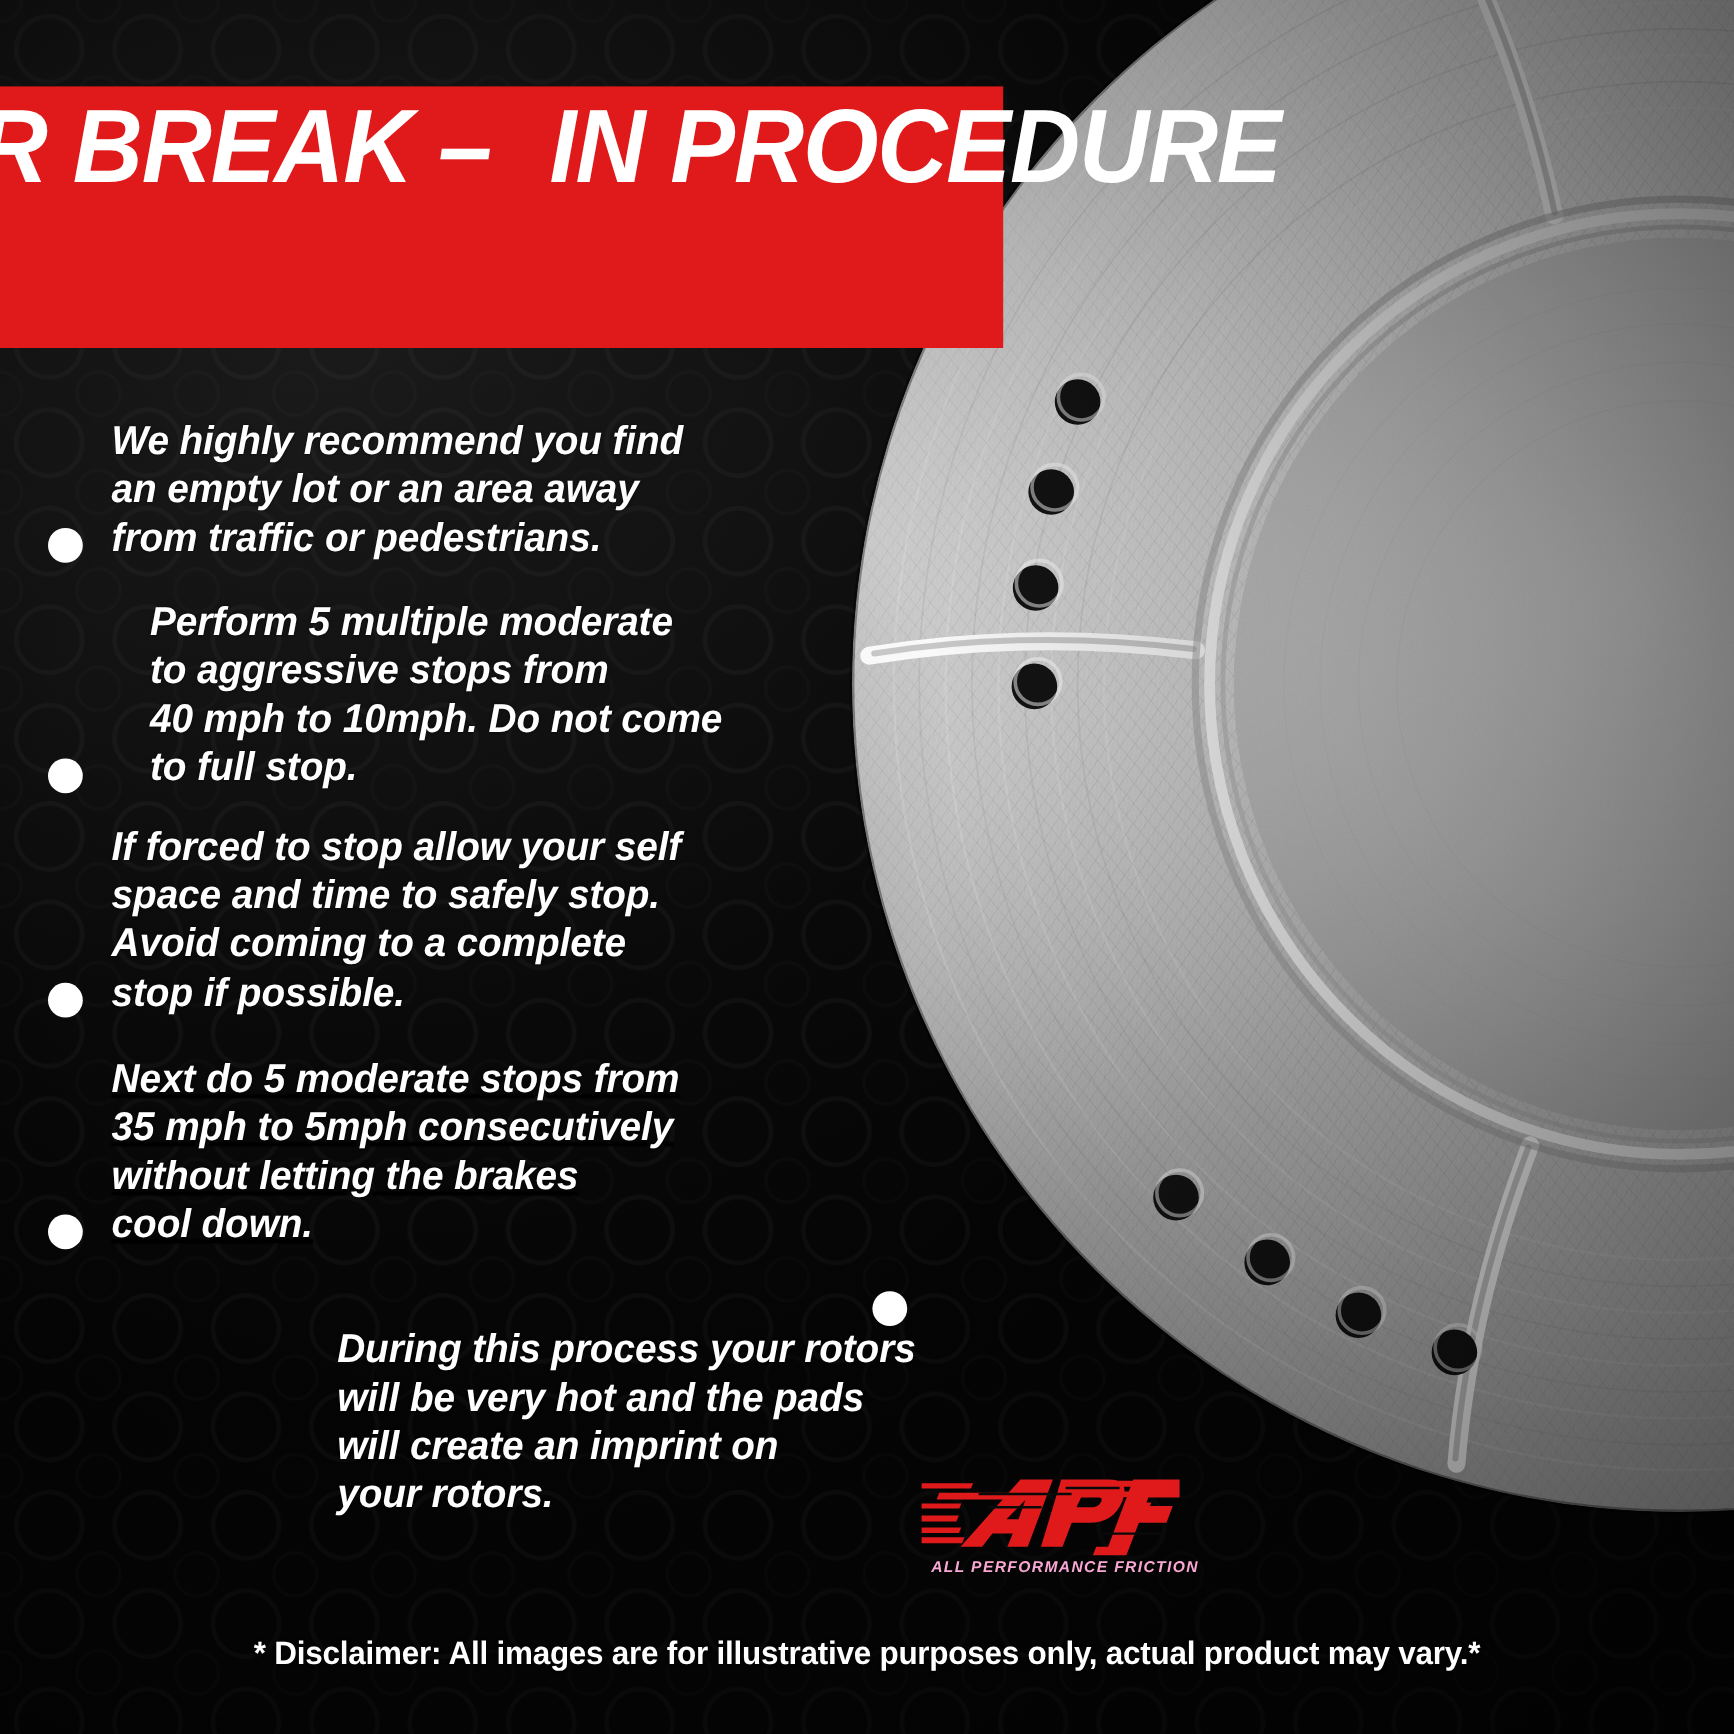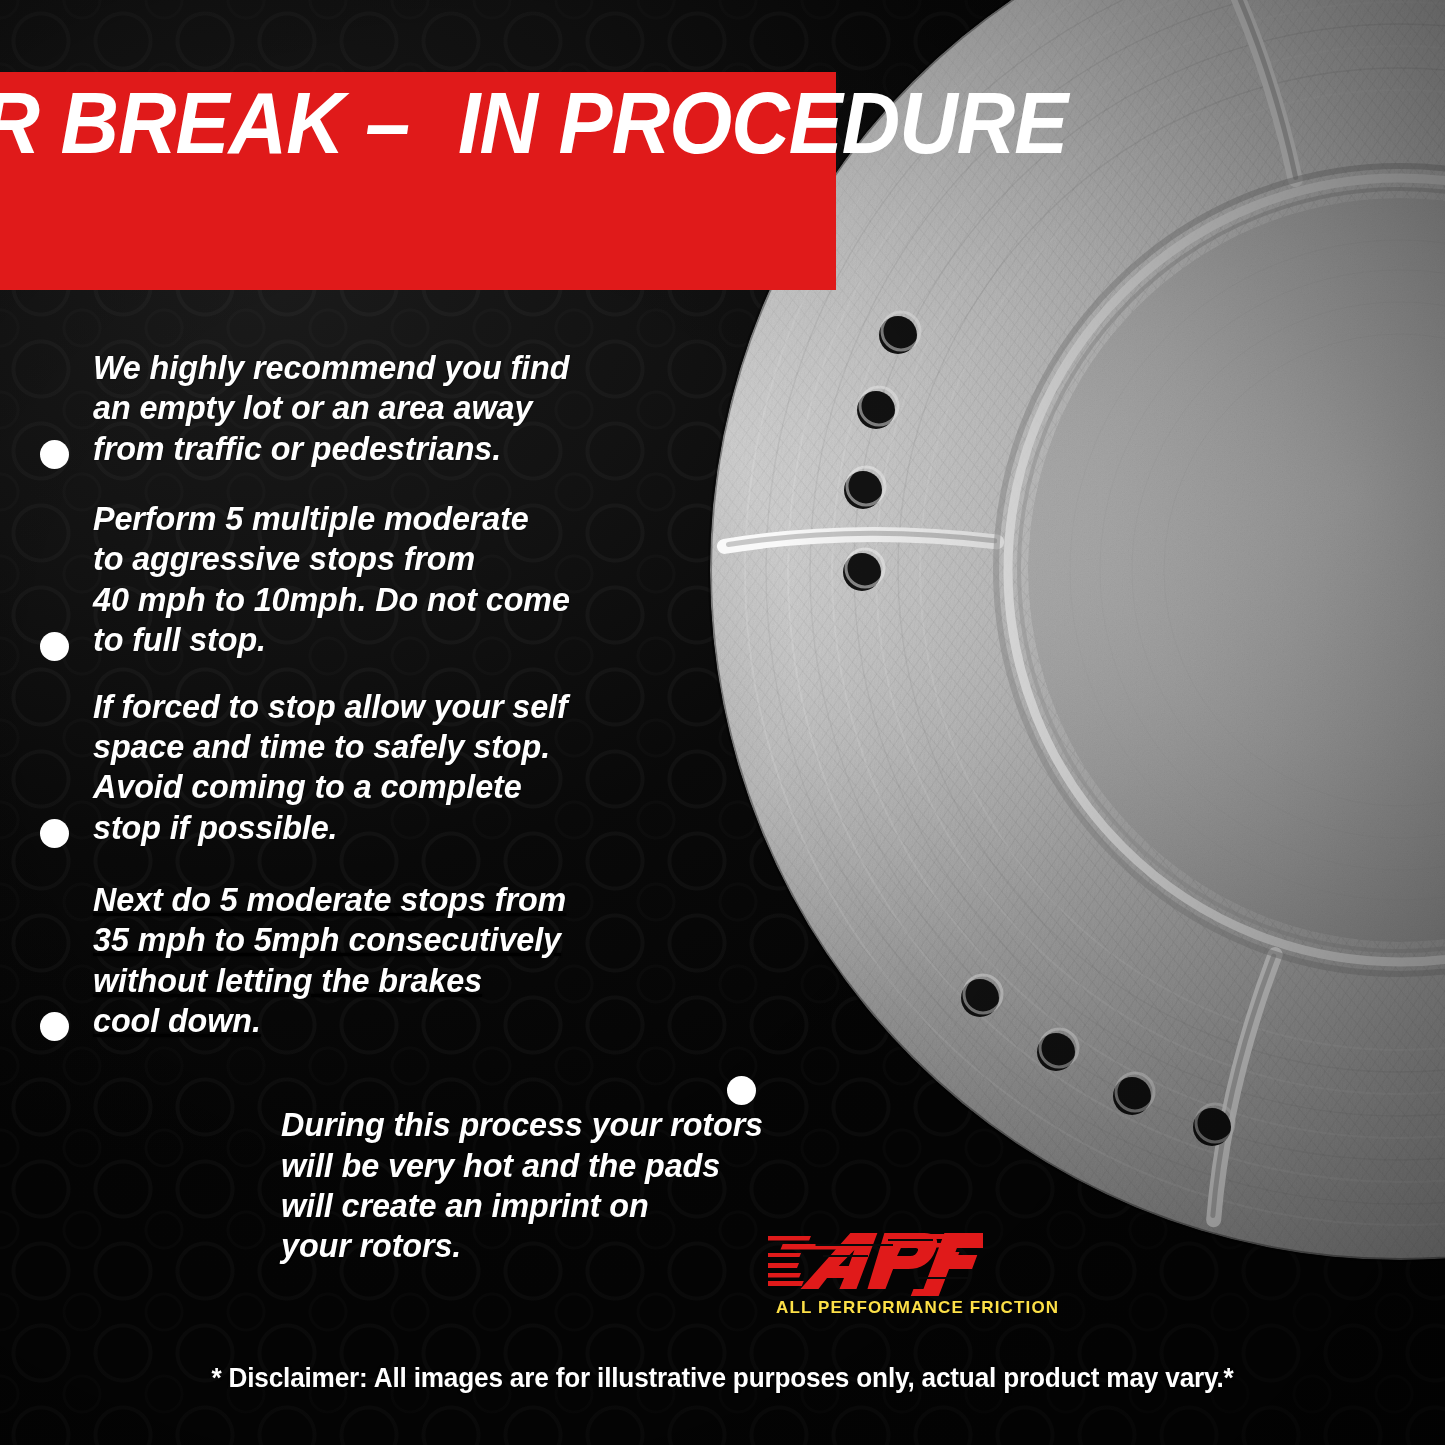--- a/index.html
+++ b/index.html
@@ -51,21 +51,21 @@
     font-size:87px;line-height:.99;
     letter-spacing:-1px;
     transform:scaleX(.93);transform-origin:left center;
     white-space:nowrap;
   }
 
   
   .list{position:absolute;left:40px;top:348px;width:740px;}
   .row{display:flex;align-items:flex-end;margin-bottom:26px;}
   .row:nth-child(1){margin-bottom:30px;}
-  .row:nth-child(2){margin-bottom:26px;}
+  .row:nth-child(2){margin-bottom:26px;gap:32px;}
   .row:nth-child(3){margin-bottom:32px;}
   .row:nth-child(4){margin-bottom:22px;text-decoration:underline;}
   .row:nth-child(5){margin-bottom:28px;flex-direction:column;}
   .dot{
     flex:0 0 auto;width:29px;height:29px;border-radius:50%;
     background:#fff;margin-top:13px;margin-right:24px;
   }
   .txt{
     color:#fff;
     font-weight:700;font-style:italic;
@@ -74,23 +74,23 @@
     transform:scaleX(.965);transform-origin:left top;
     text-shadow:0 0 2px rgba(0,0,0,.9);
     white-space:pre-line;
   }
 
   
   .logo{position:absolute;left:768px;top:1226px;width:215px;height:100px;}
   .logo-mark{display:block;width:215px;height:70px;}
   .logo-tag{
     position:absolute;left:8px;top:72px;width:200px;
-    color:#fde047;
-    font-weight:700;
-    font-size:17px;letter-spacing:1.15px;
+    color:#f9a8d4;
+    font-weight:700;font-style:italic;
+    font-size:13px;letter-spacing:1.15px;
     text-align:center;white-space:nowrap;
   }
 
   
   .disclaimer{
     position:absolute;left:0;top:1363px;width:1445px;
     text-align:center;color:#fff;
     font-weight:700;font-size:27px;letter-spacing:-.2px;
     transform:scaleX(.97);
     text-shadow:0 0 3px rgba(0,0,0,.85);

